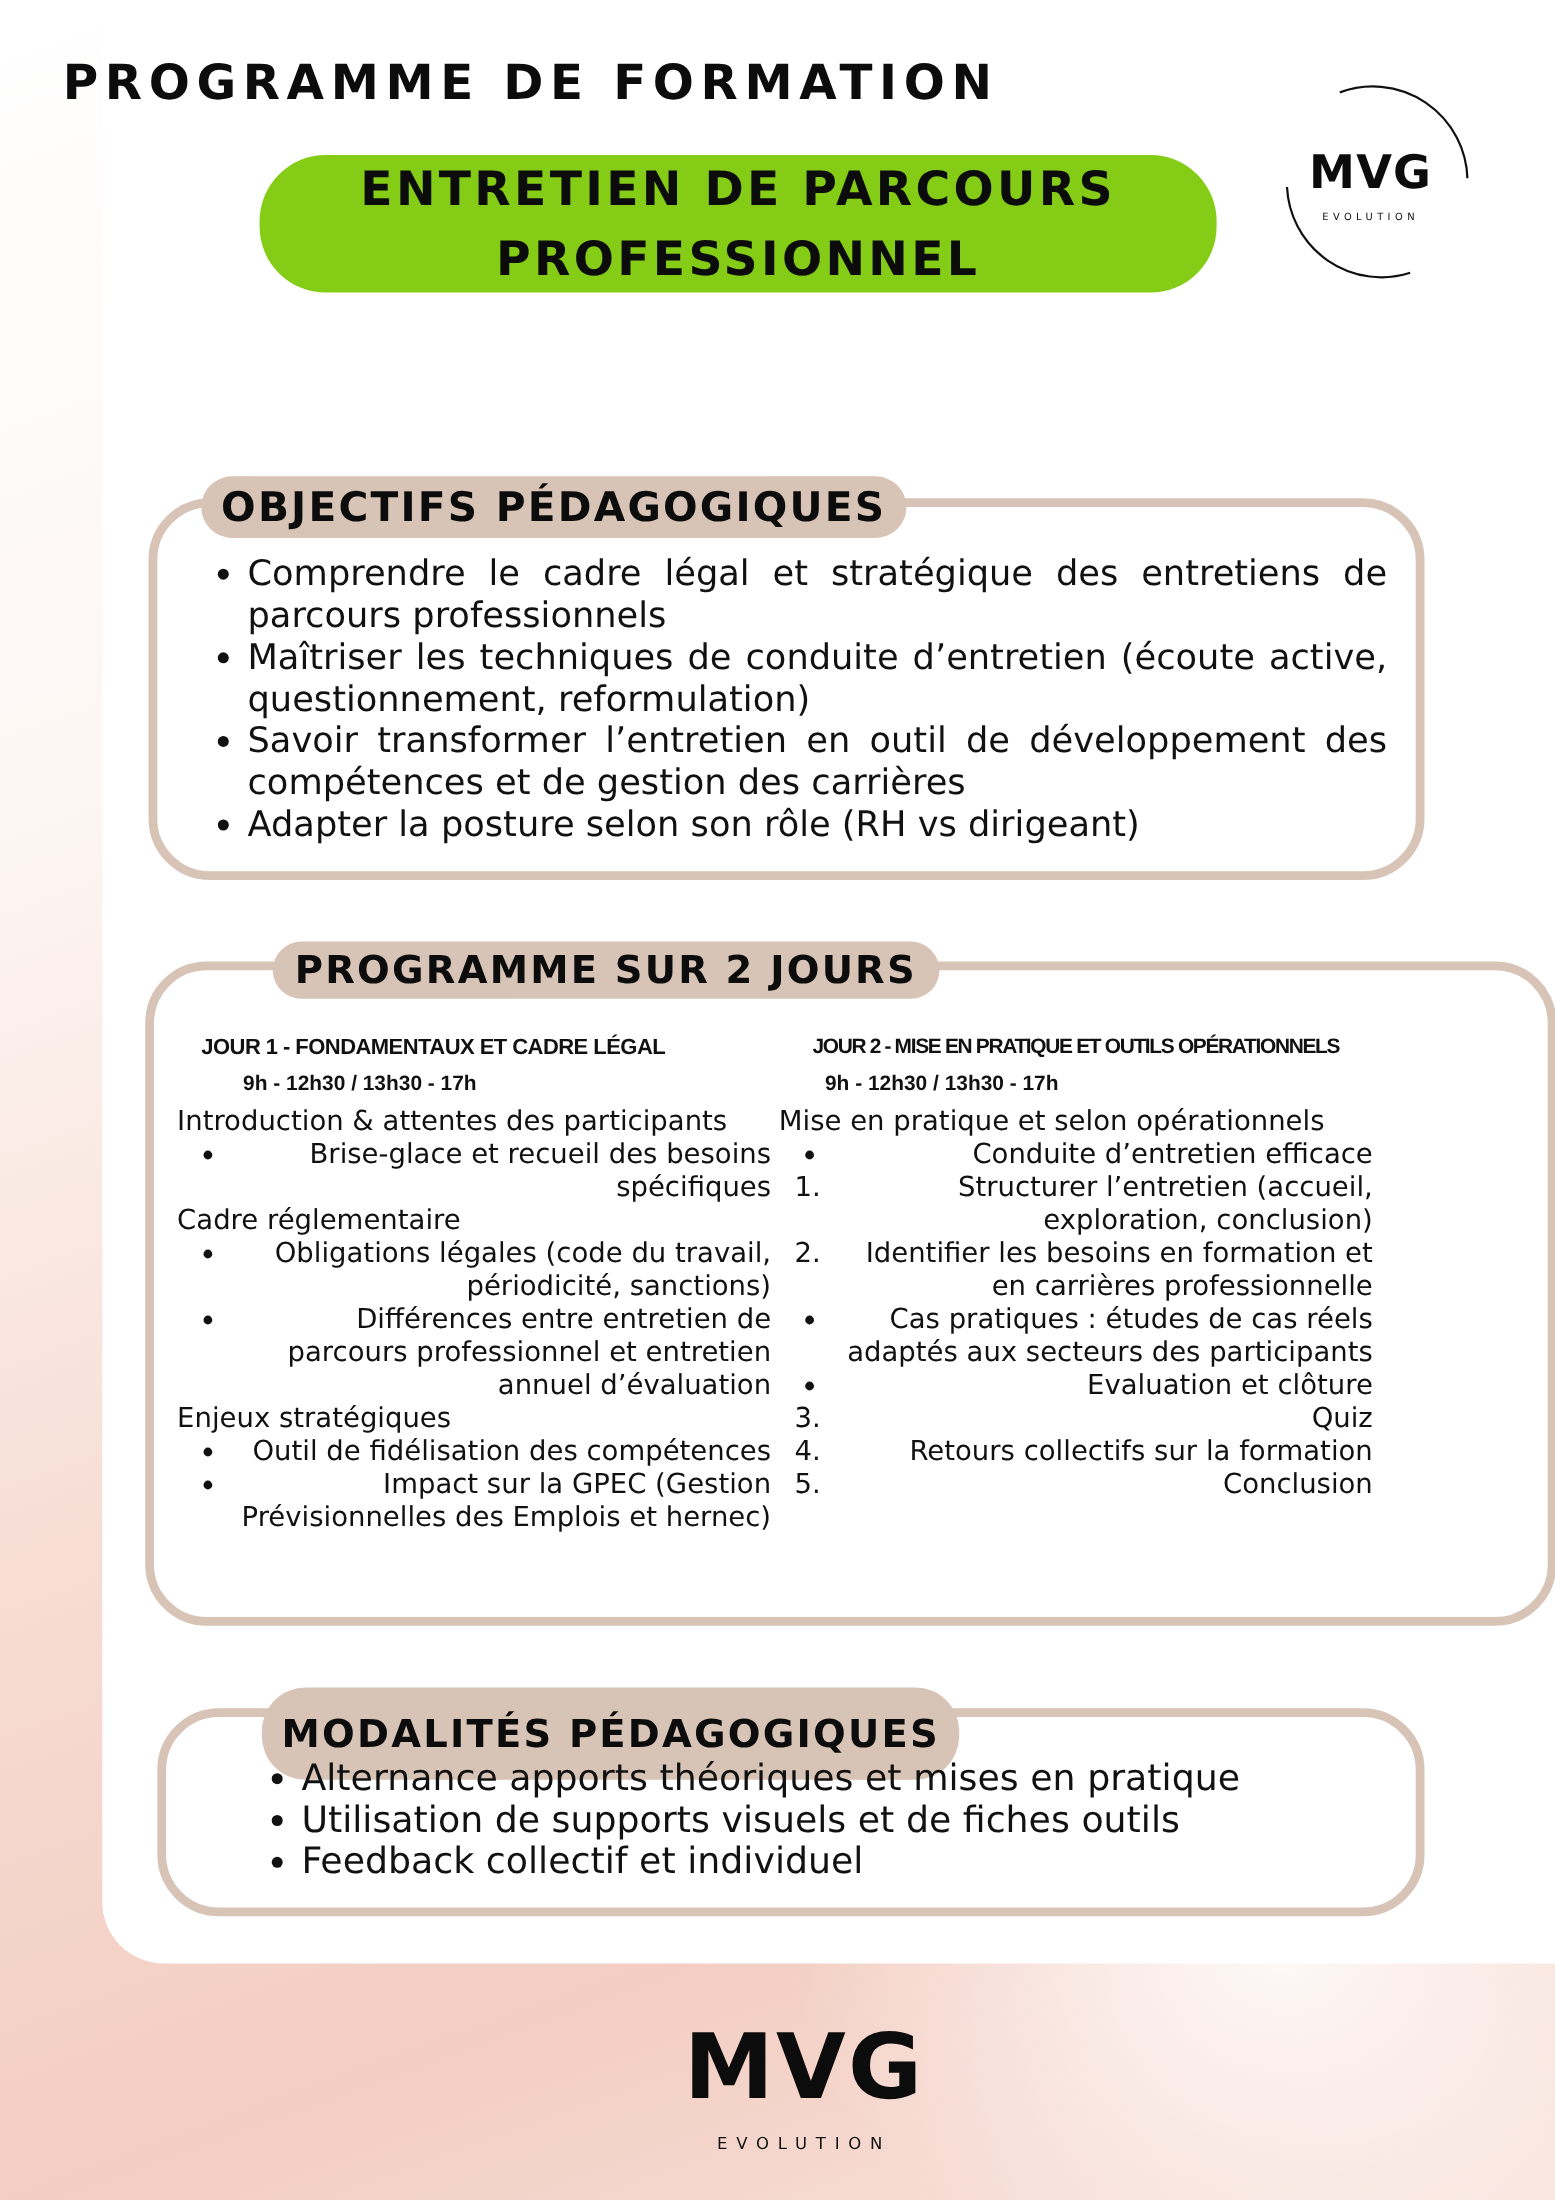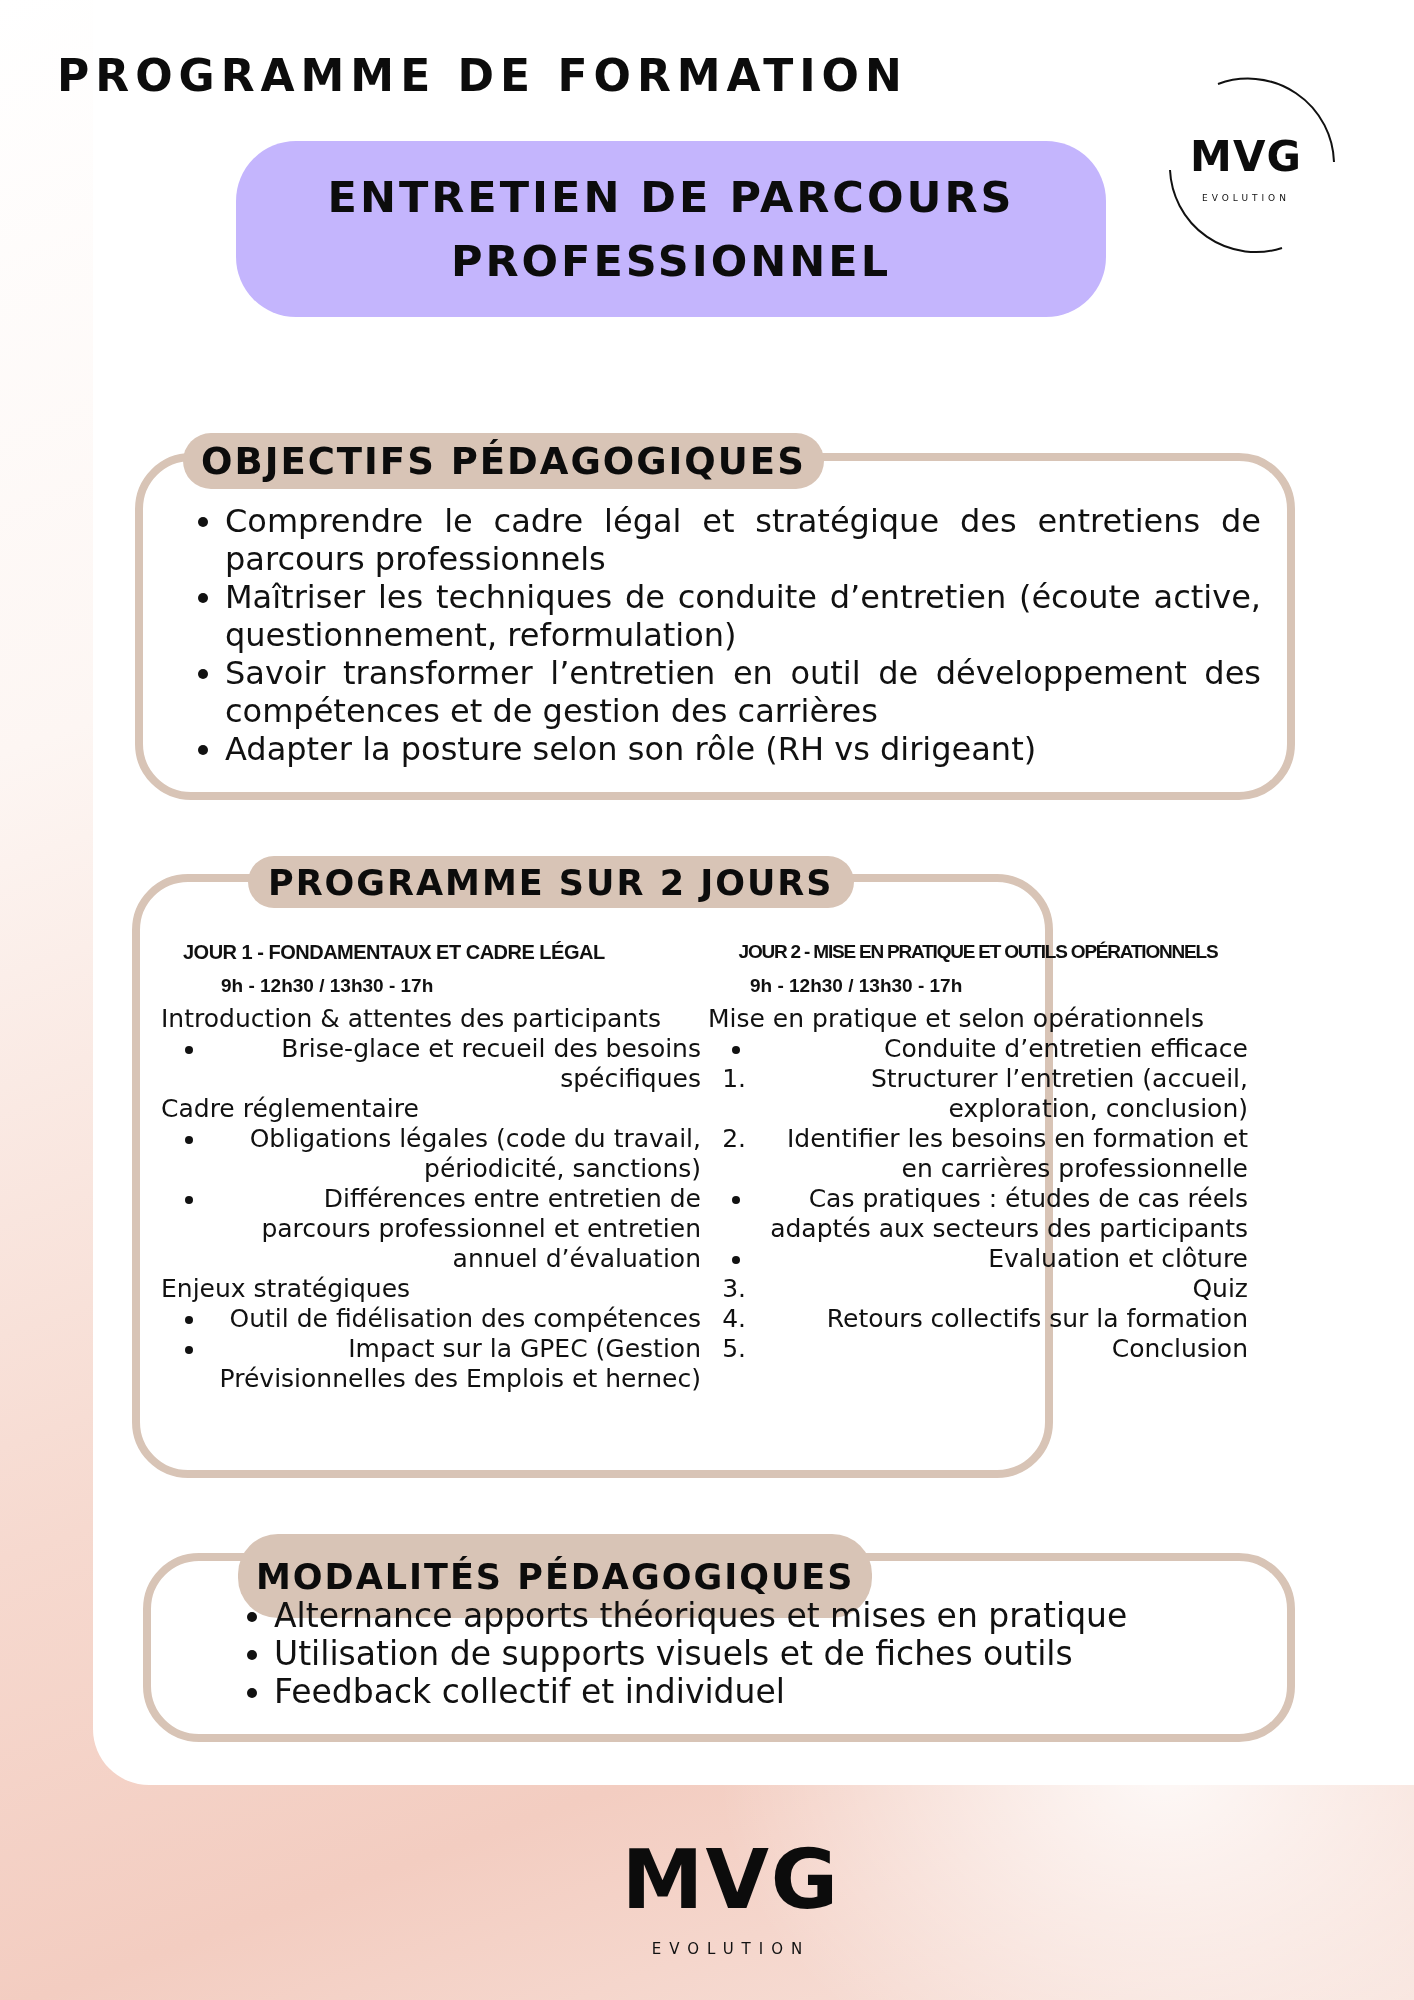--- a/index.html
+++ b/index.html
@@ -15,22 +15,22 @@
   .card {
     position: absolute; left: 93px; top: 0; width: 1321px; height: 1785px;
     background: #ffffff; border-bottom-left-radius: 56px;
   }
   .doc-title {
     position: absolute; left: 57px; top: 50px; margin: 0;
     font-family: "DejaVu Sans", sans-serif; font-weight: bold; font-size: 44px;
     letter-spacing: 6px; color: #0c0c0c;
   }
   .title-pill {
-    position: absolute; left: 236px; top: 141px; width: 870px; height: 176px;
-    background: #c4b5fd; border-radius: 60px;
+    position: absolute; left: 236px; top: 141px; width: 870px; height: 125px;
+    background: #84cc16; border-radius: 60px;
     display: flex; flex-direction: column; justify-content: center; align-items: center;
   }
   .title-pill span {
     font-family: "DejaVu Sans", sans-serif; font-weight: bold; font-size: 43px;
     letter-spacing: 3px; line-height: 64px; color: #0c0c0c;
   }
   .logo-top {
     position: absolute; left: 1158px; top: 70px; width: 188px; height: 188px;
   }
   .logo-top .brand, .logo-bottom .brand {
@@ -54,21 +54,21 @@
     white-space: nowrap; letter-spacing: 2px;
   }
   .objectives { left: 135px; top: 453px; width: 1160px; height: 347px; }
   .objectives .sec-head { left: 40px; top: -28px; height: 56px; line-height: 58px; padding: 0 18px; font-size: 37px; }
   .objectives ul {
     position: absolute; left: 36px; right: 26px; top: 41px; margin: 0; padding: 0 0 0 46px;
     font-size: 32px; line-height: 38px; text-align: justify;
   }
   .objectives li { margin: 0; }
 
-  .programme { left: 132px; top: 874px; width: 921px; height: 604px; }
+  .programme { left: 132px; top: 874px; width: 1283px; height: 604px; }
   .programme .sec-head { left: 108px; top: -26px; height: 52px; line-height: 54px; padding: 0 20px; font-size: 35px; }
   .col { position: absolute; top: 56px; font-size: 25px; line-height: 30px; }
   .col.day1 { left: 21px; width: 540px; }
   .col.day2 { left: 568px; width: 540px; }
   .day-title {
     font-family: "Liberation Sans", sans-serif; font-weight: bold; font-size: 20px;
     letter-spacing: -0.5px; margin: 0 0 6px 0; line-height: 28px;
   }
   .day1 .day-title { padding-left: 22px; }
   .day2 .day-title { padding-left: 0; font-size: 19px; letter-spacing: -1.2px; text-align: center; }

